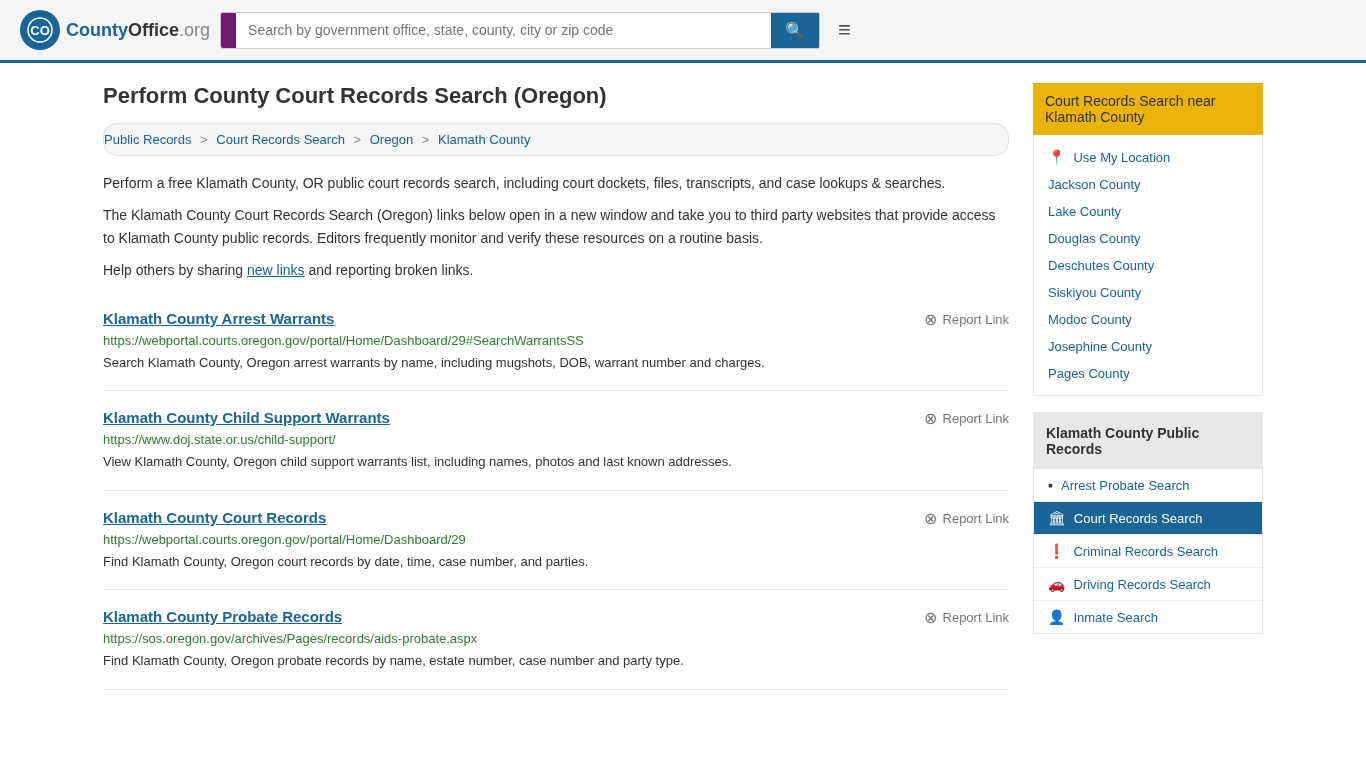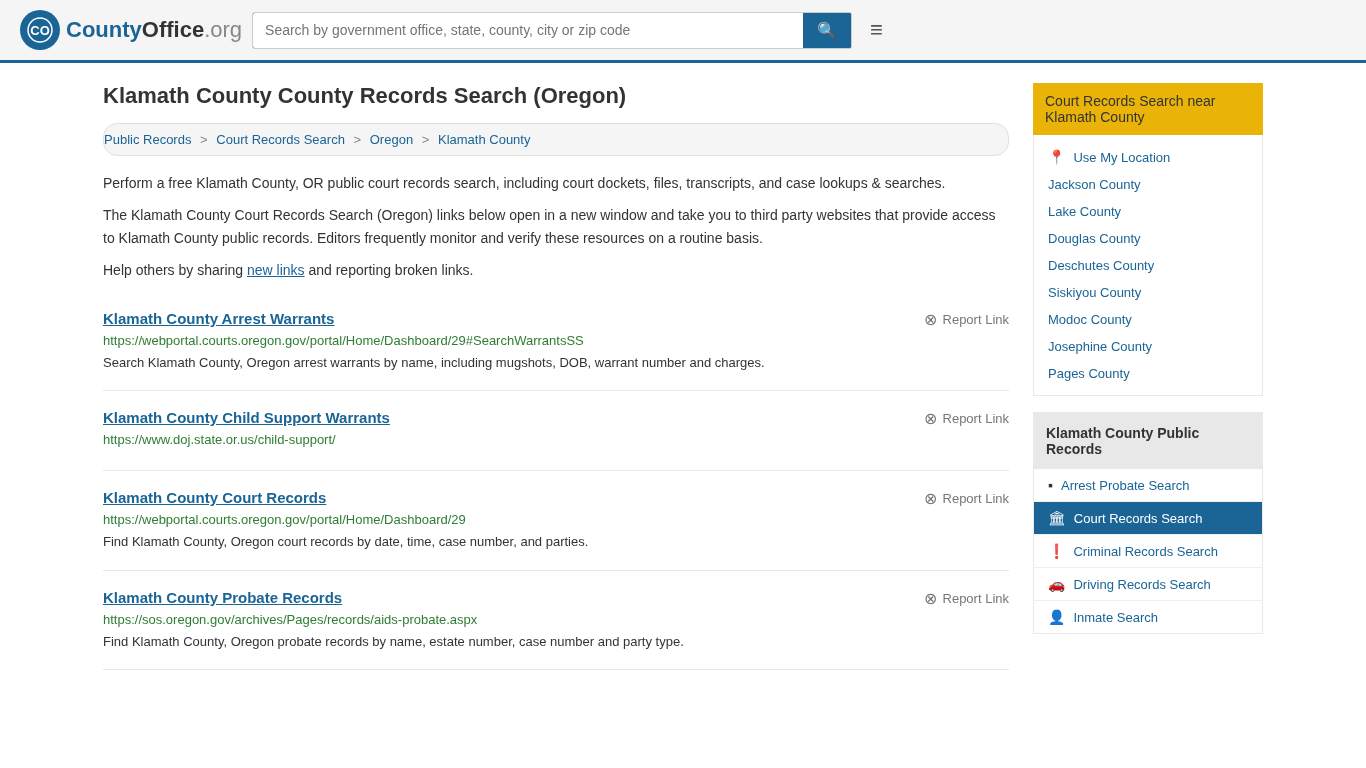--- a/index.html
+++ b/index.html
@@ -32,20 +32,21 @@
       font-size: 18px;
     }
     .search-area {
       flex: 1;
       max-width: 600px;
       display: flex;
       border: 1px solid #ccc;
       border-radius: 3px;
       overflow: hidden;
       background: #701a75;
+      padding-left: 15px;
     }
     .search-input {
       flex: 1;
       border: none;
       padding: 8px 12px;
       font-size: 14px;
       outline: none;
       color: #555;
     }
     .search-btn {
@@ -230,35 +231,35 @@
 <body>
 
 <header class="header">
   <a class="logo-area" href="#">
     <div class="logo-circle">
       <svg width="26" height="26" viewBox="0 0 26 26">
         <circle cx="13" cy="13" r="12" fill="#1a6496" stroke="white" stroke-width="1.5"></circle>
         <text x="13" y="18" text-anchor="middle" fill="white" font-size="13" font-weight="bold">CO</text>
       </svg>
     </div>
-    <span style="font-size:22px;font-weight:bold;color:#333;">
+    <span style="font-size:18px;font-weight:bold;color:#333;">
       <span style="color:#1a6496;">County</span><span>Office</span><span style="color:#888;font-weight:normal;">.org</span>
     </span>
   </a>
   <div class="search-area">
     <input class="search-input" type="text" placeholder="Search by government office, state, county, city or zip code" style="">
     <button class="search-btn">🔍</button>
   </div>
   <button class="menu-btn">≡</button>
 </header>
 
 <div class="main-container">
 
   <div class="content">
-    <h1 class="page-title">Klamath County County Records Search (Oregon)</h1>
+    <h1 class="page-title">Perform County Court Records Search (Oregon)</h1>
 
     <nav class="breadcrumb">
       <a href="#">Public Records</a>
       <span class="breadcrumb-sep">&gt;</span>
       <a href="#">Court Records Search</a>
       <span class="breadcrumb-sep">&gt;</span>
       <a href="#">Oregon</a>
       <span class="breadcrumb-sep">&gt;</span>
       <a href="#">Klamath County</a>
     </nav>
@@ -285,20 +286,21 @@
 
       <div class="result-item">
         <div class="result-header">
           <span class="result-title">Klamath County Child Support Warrants</span>
           <span class="report-link">
             <span class="report-icon">⊗</span>
             <span>Report Link</span>
           </span>
         </div>
         <div class="result-url">https://www.doj.state.or.us/child-support/</div>
+        <div class="result-desc">View Klamath County, Oregon child support warrants list, including names, photos and last known addresses.</div>
       </div>
 
       <div class="result-item">
         <div class="result-header">
           <span class="result-title">Klamath County Court Records</span>
           <span class="report-link">
             <span class="report-icon">⊗</span>
             <span>Report Link</span>
           </span>
         </div>

